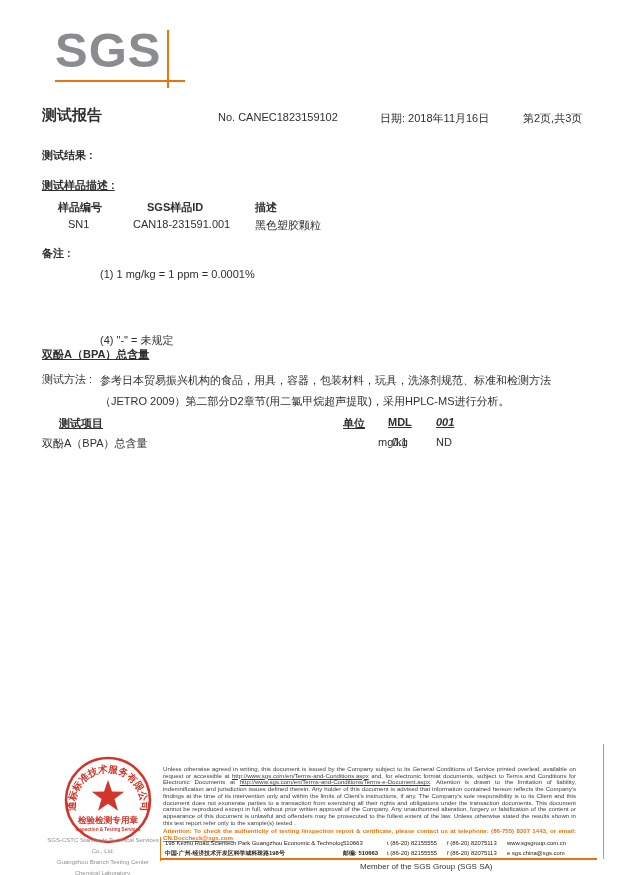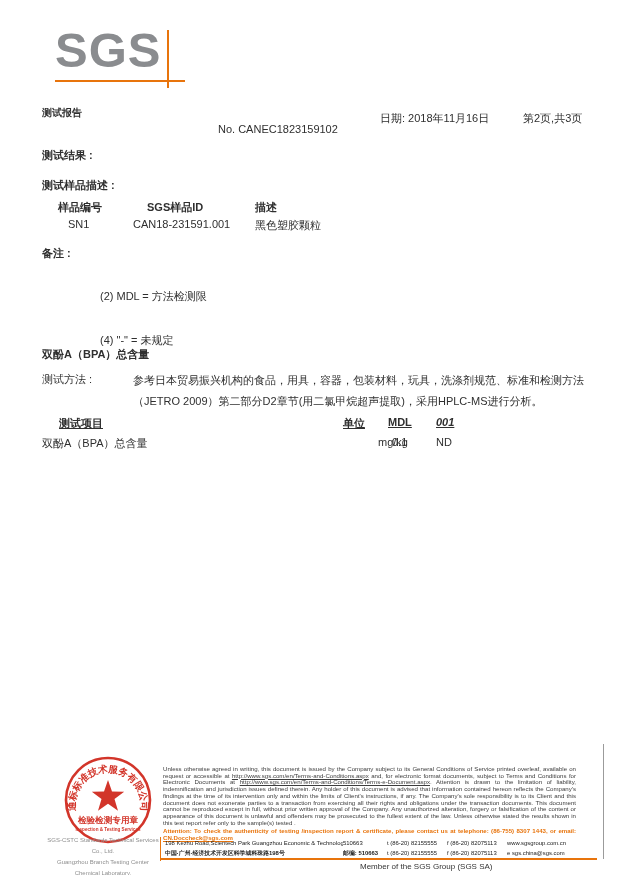--- a/index.html
+++ b/index.html
@@ -3,28 +3,28 @@
 <meta charset="utf-8">
 <style>
   html,body{margin:0;padding:0;background:#ffffff;}
   .page{
     position:relative;width:619px;height:875px;background:#fff;overflow:hidden;
     font-family:"Liberation Sans","DejaVu Sans",sans-serif;color:#2f2f2f;
   }
   .abs{position:absolute;white-space:nowrap;}
   .fs11{font-size:11px;}
   .bold{font-weight:bold;}
-  .ul{}
+  .ul{text-decoration:underline;}
   .logo{
     font-size:49px;font-weight:900;color:#8a8c8f;letter-spacing:1px;
     font-family:"Liberation Sans","DejaVu Sans",sans-serif;line-height:1;
   }
   .orange-line{background:#e8740c;}
   .gray-line{background:#9b9b9b;}
-  .title{font-size:10px;font-weight:bold;}
+  .title{font-size:15px;font-weight:bold;}
   .note-line{line-height:22px;}
   .method{white-space:normal;width:480px;line-height:21px;font-size:11px;}
   .tbl-hd{font-weight:bold;text-decoration:underline;}
   .italic{font-style:italic;}
   .legal-wrap{width:413px;font-size:6.1px;line-height:1.1;color:#3d3d3d;
     text-align:justify;white-space:normal;}
   .legal-link{text-decoration:underline;}
   .attention{color:#e8740c;font-weight:bold;margin-top:2px;}
   .addr-grid{display:grid;grid-template-columns:178px 44px 60px 60px auto;
     font-size:5.9px;line-height:10px;color:#222;width:414px;white-space:normal;}
@@ -36,41 +36,41 @@
 </head>
 <body>
 
 <div class="page">
 
   <div class="abs logo" style="left:55px;top:26px;">SGS</div>
   <div class="abs orange-line" style="left:55px;top:80px;width:130px;height:2px;"></div>
   <div class="abs orange-line" style="left:167px;top:30px;width:2px;height:58px;"></div>
 
   <div class="abs title" style="left:42px;top:106px;">测试报告</div>
-  <div class="abs fs11" style="left:218px;top:111px;margin-top:12px;">No. CANEC1823159102</div>
+  <div class="abs fs11" style="left:218px;top:111px;">No. CANEC1823159102</div>
   <div class="abs fs11" style="left:380px;top:111px;">日期: 2018年11月16日</div>
   <div class="abs fs11" style="left:523px;top:111px;">第2页,共3页</div>
 
   <div class="abs fs11 bold" style="left:42px;top:148px;">测试结果 :</div>
   <div class="abs fs11 bold ul" style="left:42px;top:178px;">测试样品描述 :</div>
 
   <div class="abs fs11 bold" style="left:58px;top:200px;text-align:center;">样品编号</div>
   <div class="abs fs11 bold" style="left:147px;top:200px;">SGS样品ID</div>
   <div class="abs fs11 bold" style="left:255px;top:200px;">描述</div>
   <div class="abs fs11" style="left:68px;top:218px;">SN1</div>
   <div class="abs fs11" style="left:133px;top:218px;">CAN18-231591.001</div>
   <div class="abs fs11" style="left:255px;top:218px;">黑色塑胶颗粒</div>
 
   <div class="abs fs11 bold" style="left:42px;top:246px;">备注 :</div>
-  <div class="abs fs11 note-line" style="left:100px;top:285px;">(2) MDL = 方法检测限</div>
+  <div class="abs fs11 note-line" style="left:100px;top:263px;">(1) 1 mg/kg = 1 ppm = 0.0001%</div>
   <div class="abs fs11 note-line" style="left:100px;top:329px;">(4) "-" = 未规定</div>
 
   <div class="abs fs11 bold ul" style="left:42px;top:347px;">双酚A（BPA）总含量</div>
   <div class="abs fs11" style="left:42px;top:372px;">测试方法 :</div>
-  <div class="abs method" style="left:100px;top:370px;margin-left:33px;">参考日本贸易振兴机构的食品，用具，容器，包装材料，玩具，洗涤剂规范、标准和检测方法（JETRO 2009）第二部分D2章节(用二氯甲烷超声提取)，采用HPLC-MS进行分析。</div>
+  <div class="abs method" style="left:100px;top:370px;">参考日本贸易振兴机构的食品，用具，容器，包装材料，玩具，洗涤剂规范、标准和检测方法（JETRO 2009）第二部分D2章节(用二氯甲烷超声提取)，采用HPLC-MS进行分析。</div>
 
   <div class="abs fs11 tbl-hd" style="left:59px;top:416px;">测试项目</div>
   <div class="abs fs11 tbl-hd" style="left:343px;top:416px;text-decoration:underline;">单位</div>
   <div class="abs fs11 tbl-hd" style="left:388px;top:416px;">MDL</div>
   <div class="abs fs11 tbl-hd italic" style="left:436px;top:416px;">001</div>
   <div class="abs fs11" style="left:42px;top:436px;">双酚A（BPA）总含量</div>
   <div class="abs fs11" style="left:342px;top:436px;margin-left:36px;">mg/kg</div>
   <div class="abs fs11" style="left:392px;top:436px;">0.1</div>
   <div class="abs fs11" style="left:436px;top:436px;">ND</div>
 

